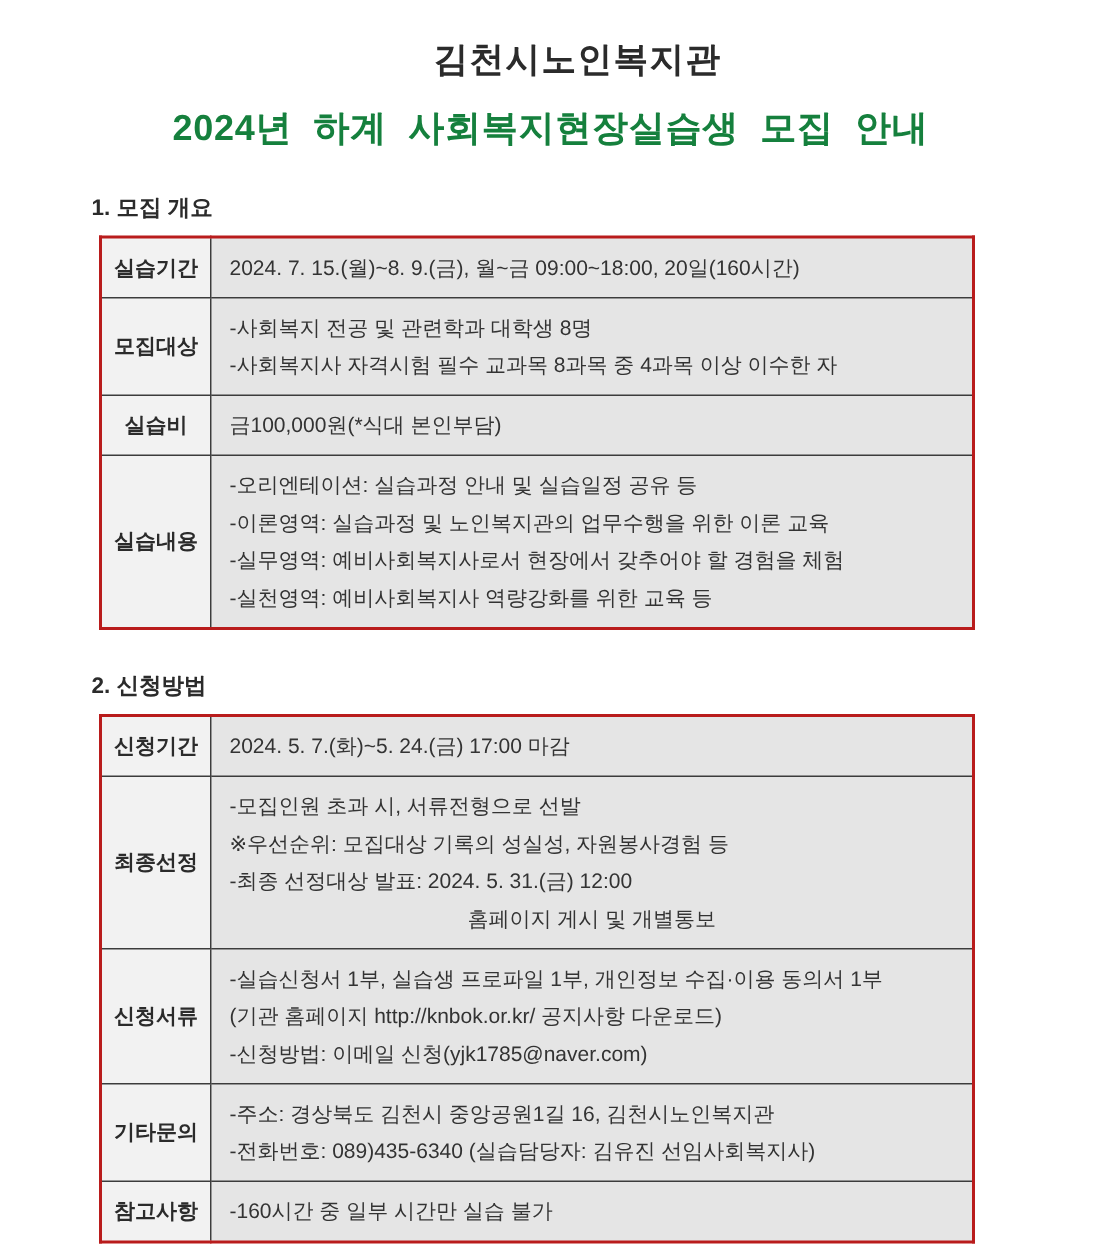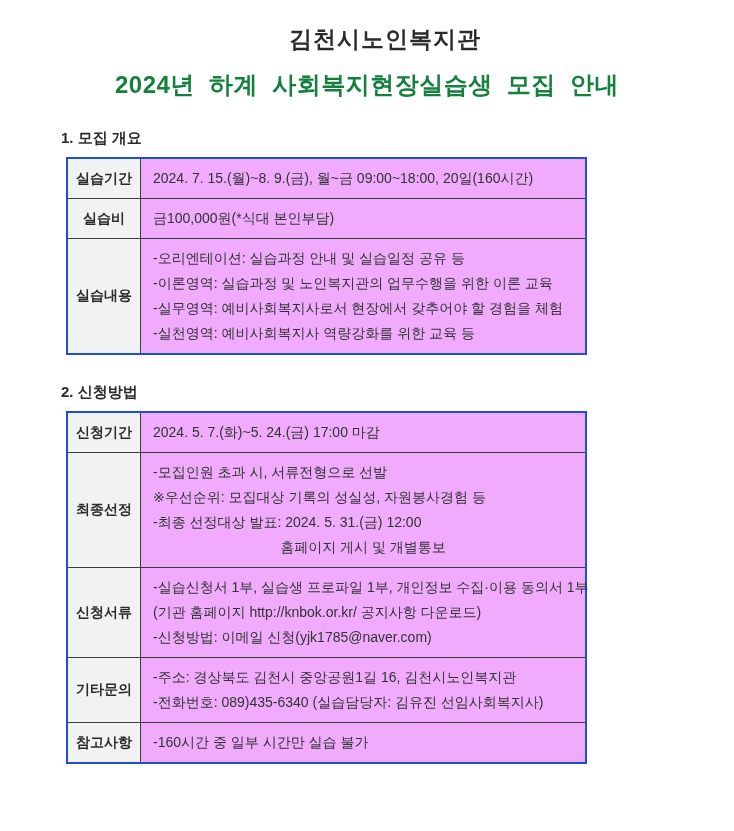--- a/index.html
+++ b/index.html
@@ -39,41 +39,41 @@
     padding-right: 63px;
   }
   .section-heading {
     font-size: 15px;
     font-weight: bold;
     margin: 28px 0 9px 0;
     color: #2b2b2b;
   }
   table.doc-table {
     border-collapse: collapse;
-    width: 521px;
+    width: 584px;
     margin-left: 5px;
     table-layout: fixed;
-    border: 2px solid #1d4ed8;
+    border: 2px solid #b91c1c;
   }
   table.doc-table td {
     border: 1px solid #3c3c3c;
     font-size: 14px;
     vertical-align: middle;
   }
   td.label-cell {
     width: 68px;
     background: #f2f2f2;
     text-align: center;
     font-weight: bold;
     padding: 9px 2px;
     color: #2b2b2b;
   }
   td.value-cell {
     padding: 7px 12px;
-    background: #f0abfc;
+    background: #e5e5e5;
   }
   .line {
     line-height: 25px;
     white-space: nowrap;
   }
   .line.center {
     text-align: center;
     white-space: nowrap;
   }
 </style>
@@ -88,20 +88,27 @@
   <div class="content">
 
     <div class="section-heading">1. 모집 개요</div>
 
     <table class="doc-table">
       <tbody>
           <tr>
         <td class="label-cell">실습기간</td>
         <td class="value-cell">
           <div class="line">2024. 7. 15.(월)~8. 9.(금), 월~금 09:00~18:00, 20일(160시간)</div>
+        </td>
+      </tr>
+      <tr>
+        <td class="label-cell">모집대상</td>
+        <td class="value-cell">
+          <div class="line">-사회복지 전공 및 관련학과 대학생 8명</div>
+          <div class="line">-사회복지사 자격시험 필수 교과목 8과목 중 4과목 이상 이수한 자</div>
         </td>
       </tr>
       <tr>
         <td class="label-cell">실습비</td>
         <td class="value-cell">
           <div class="line">금100,000원(*식대 본인부담)</div>
         </td>
       </tr>
       <tr>
         <td class="label-cell">실습내용</td>

